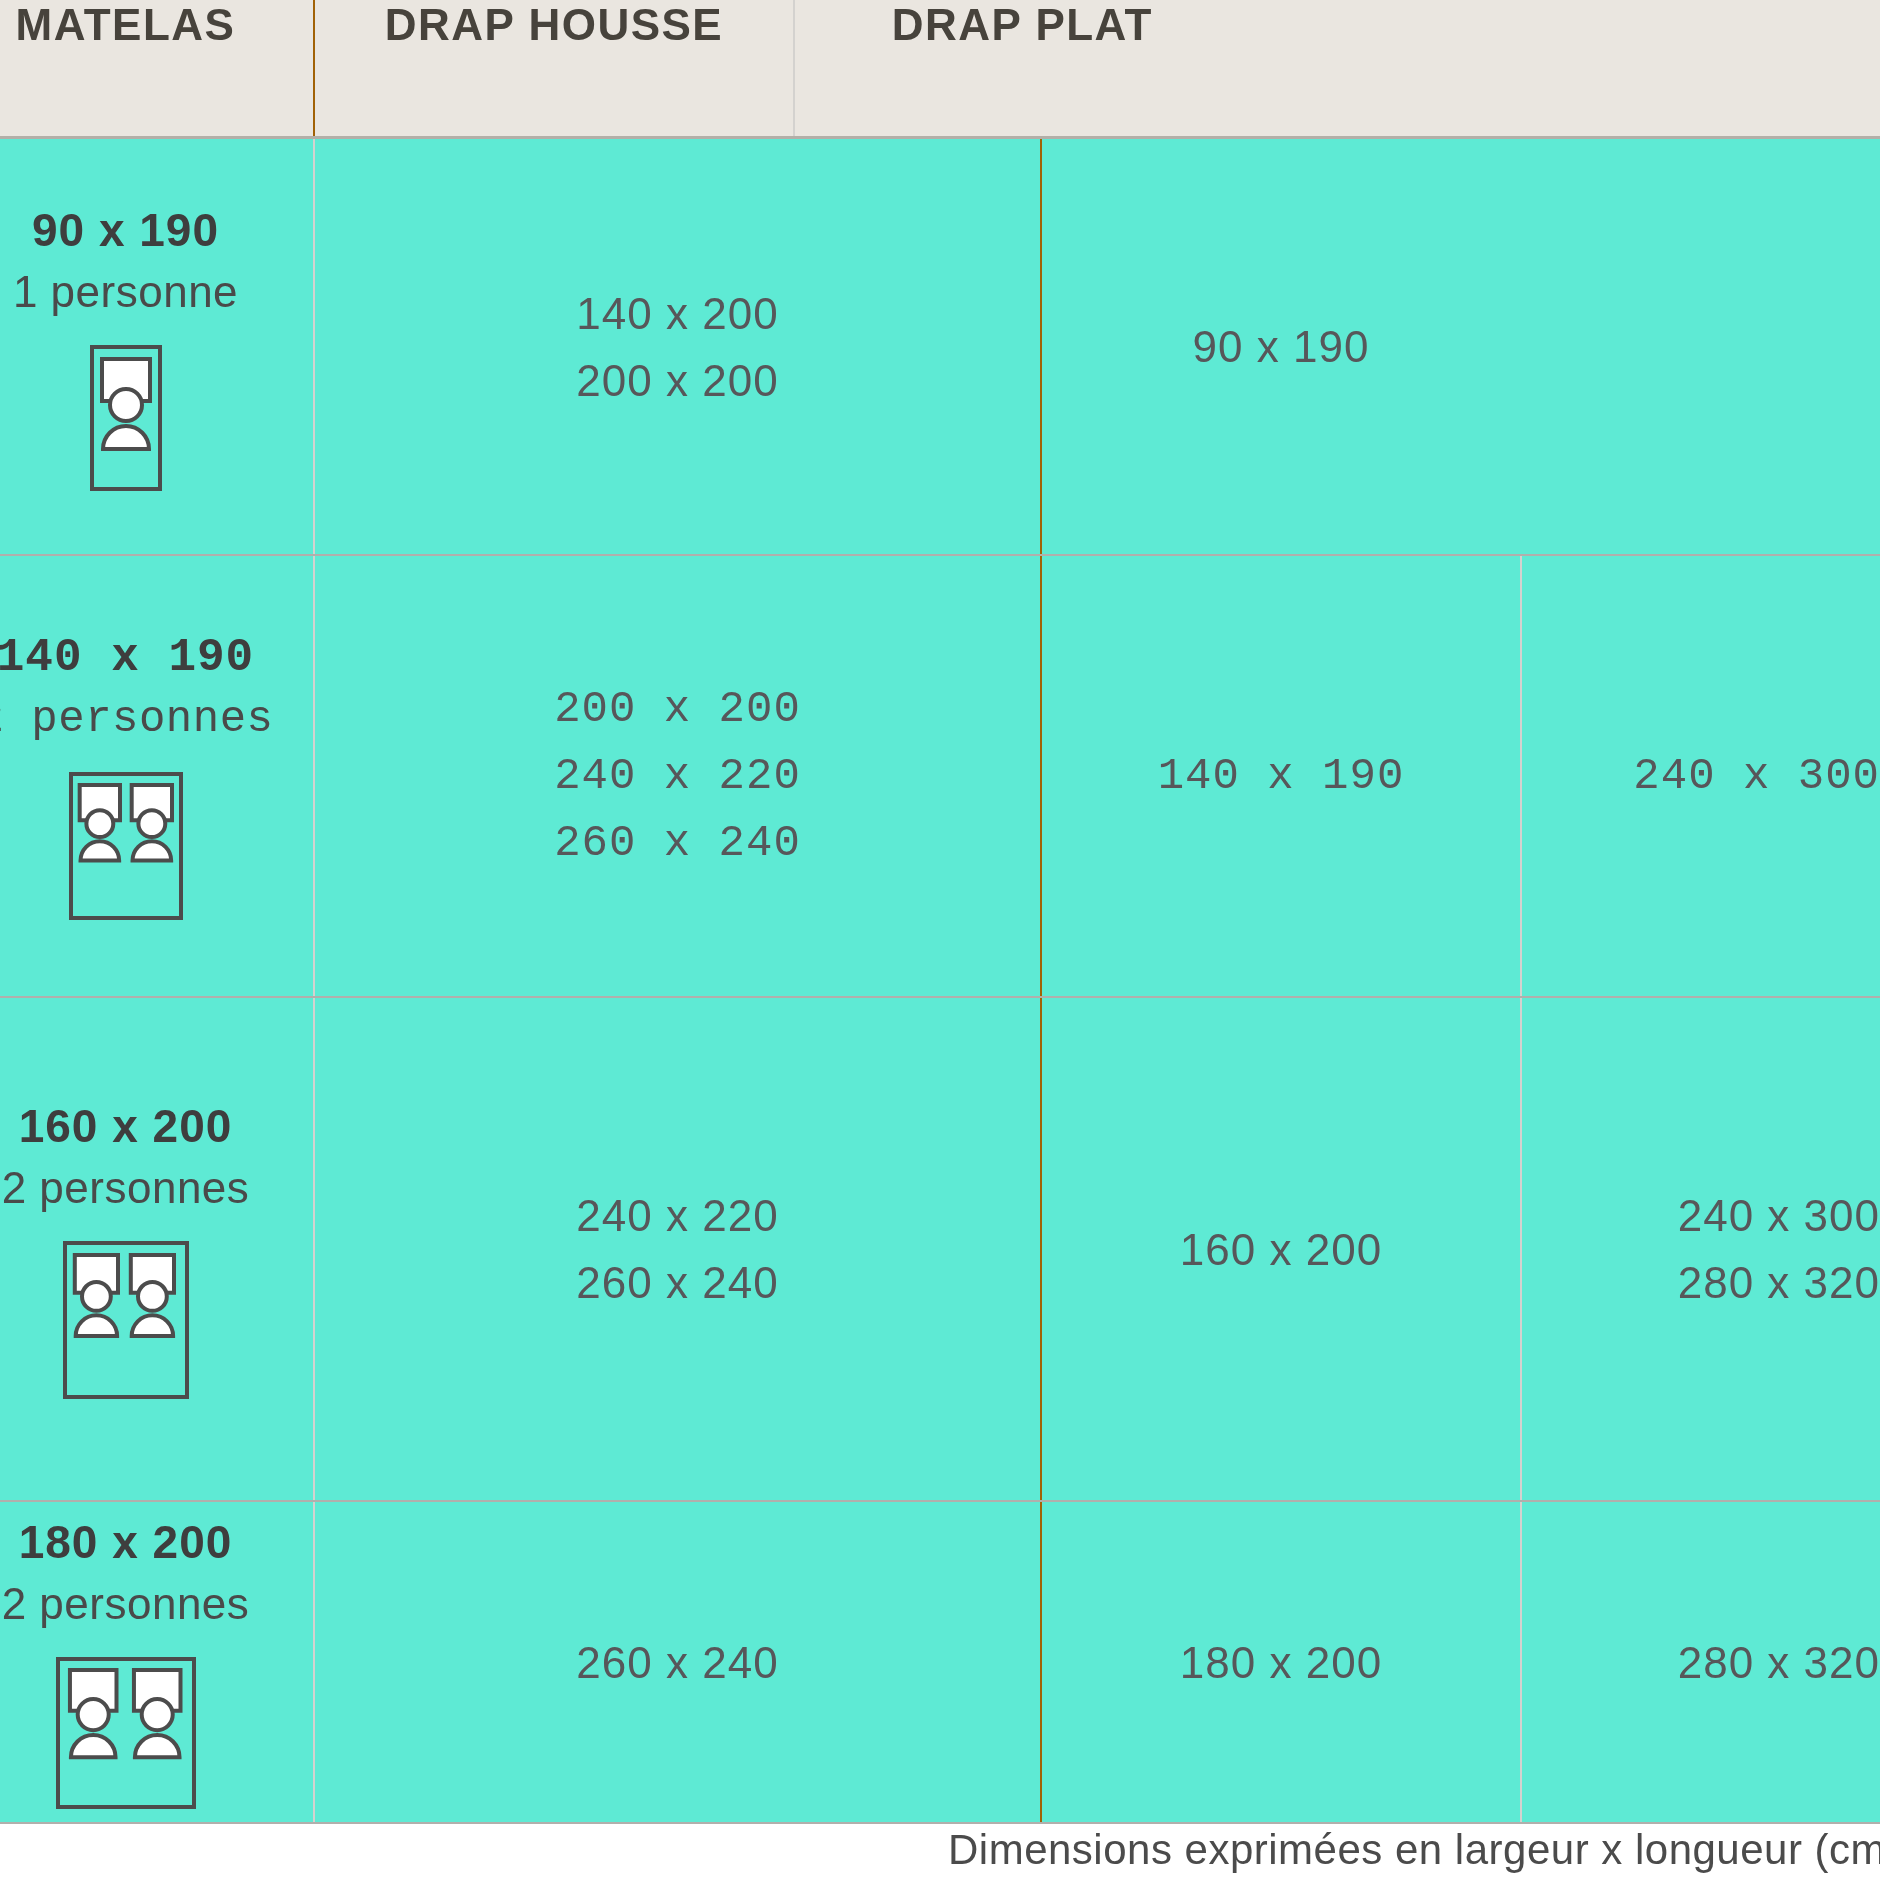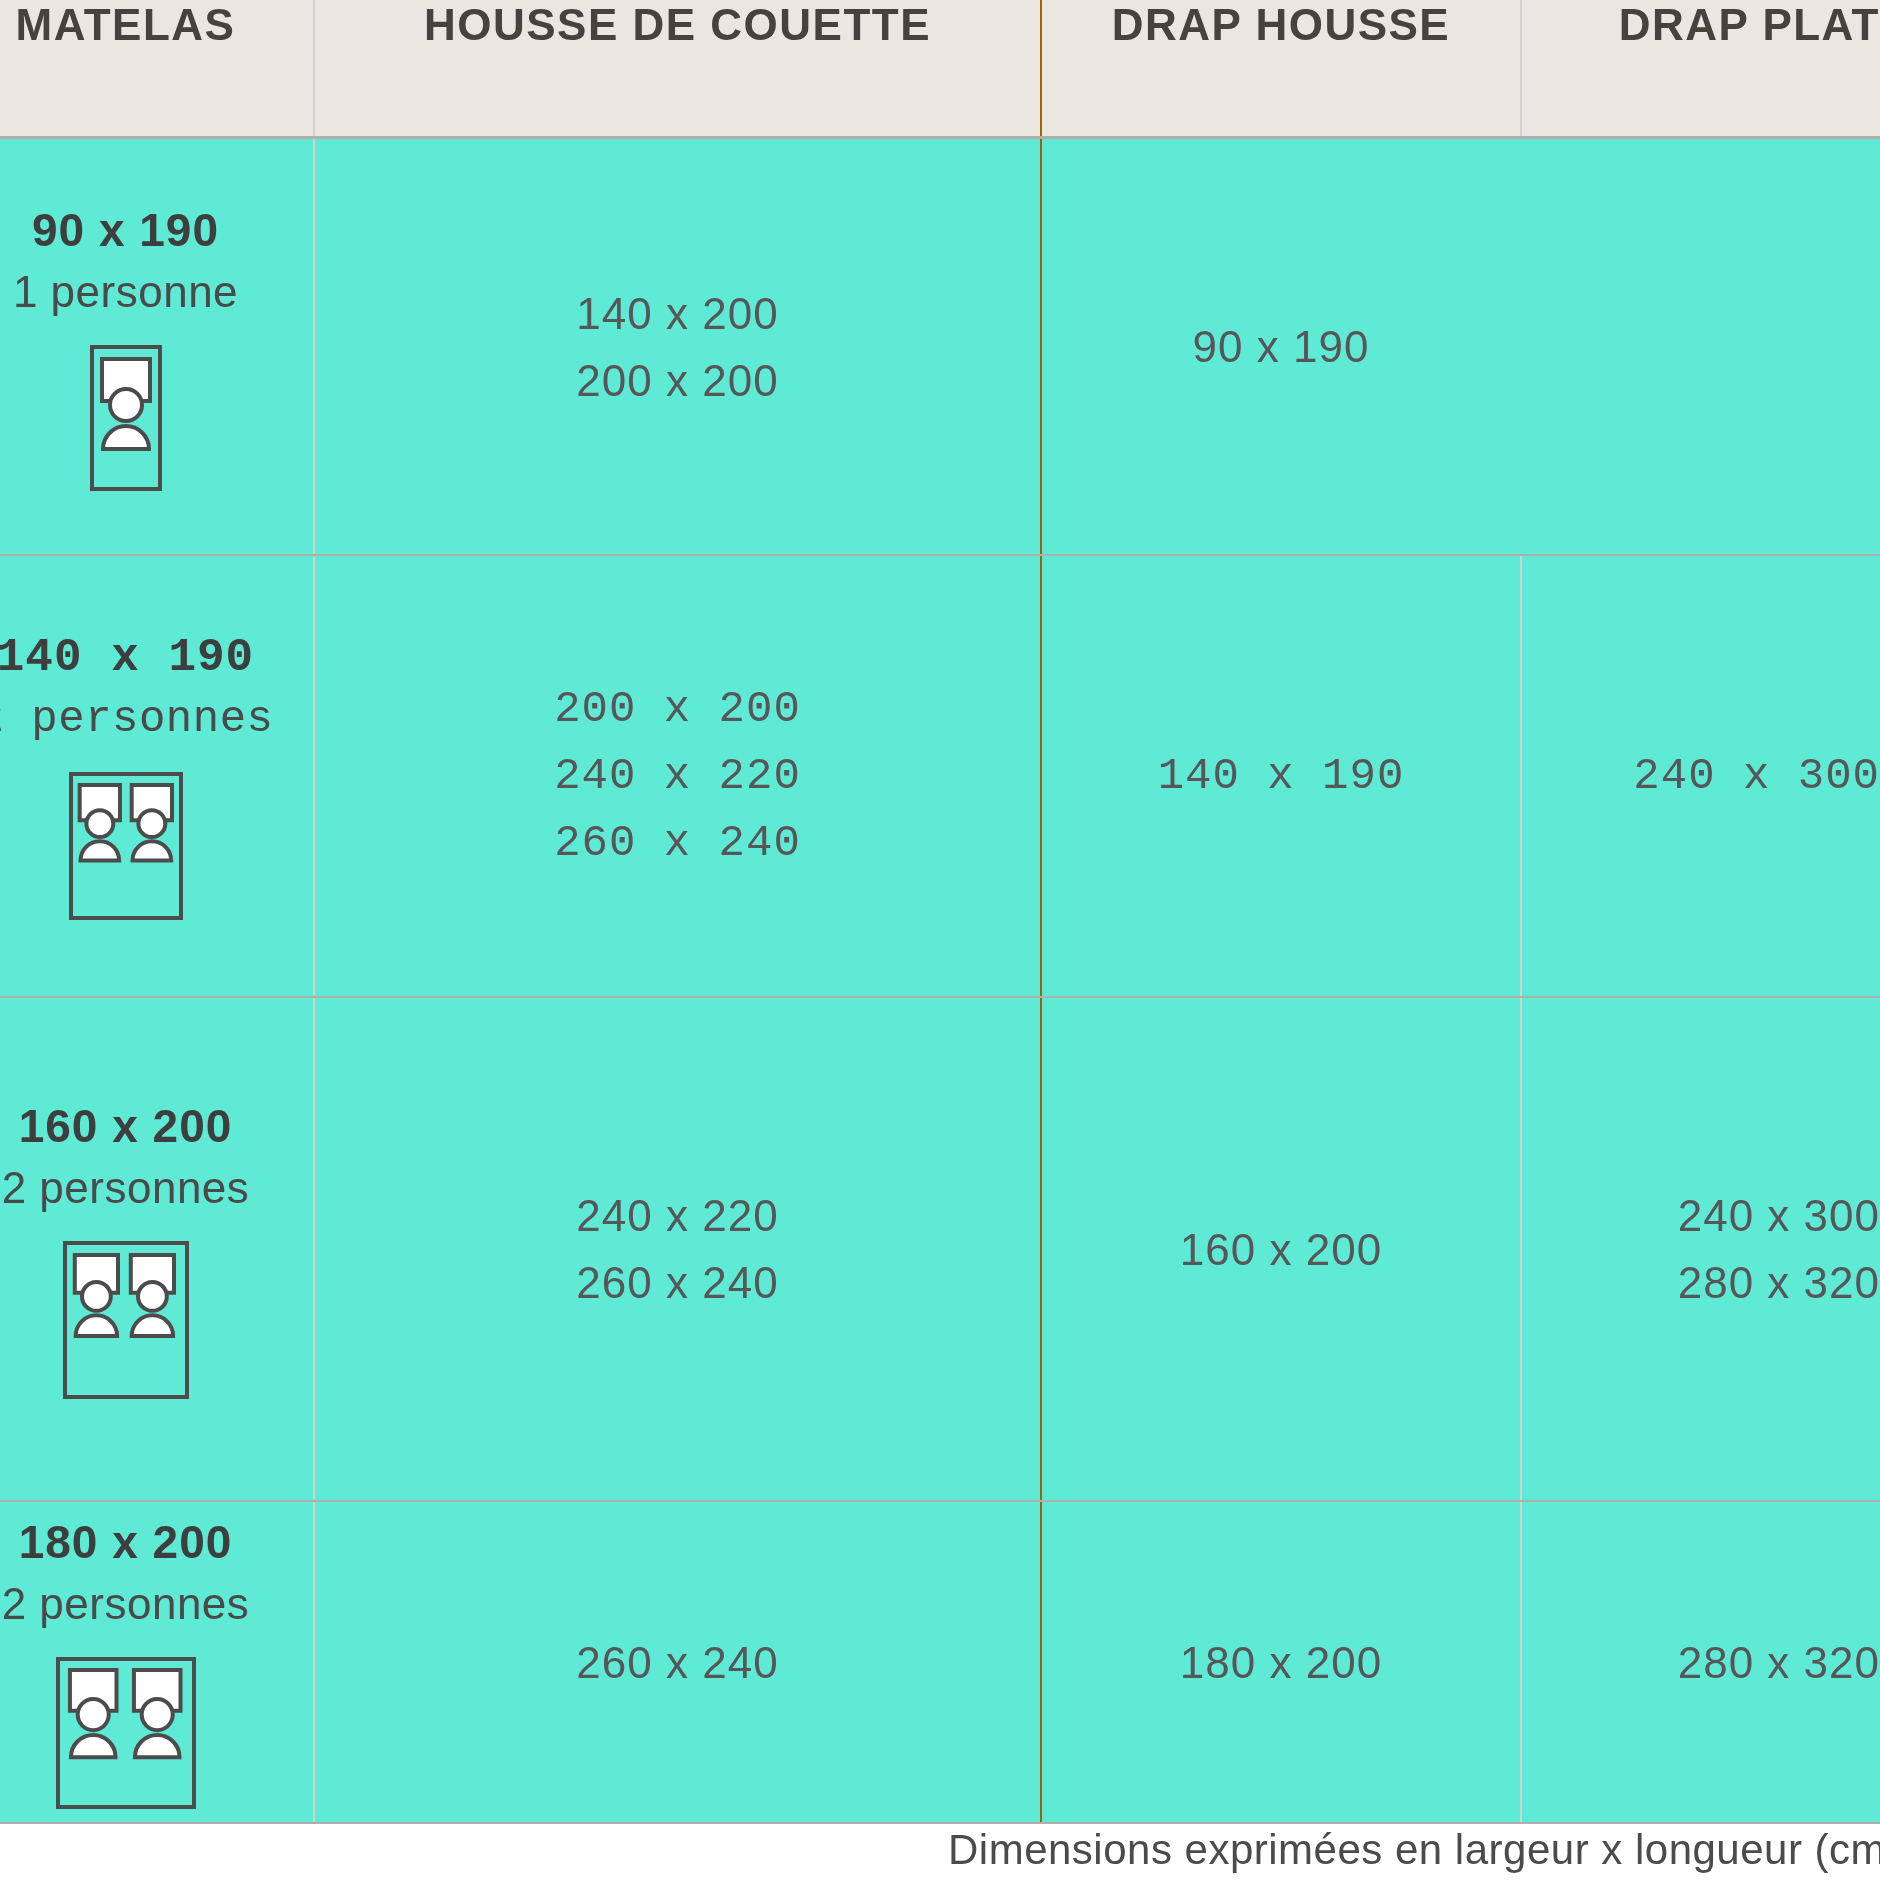--- a/index.html
+++ b/index.html
@@ -39,23 +39,20 @@
 </style>
 </head>
 <body>
 
 <div class="canvas">
   <div class="table">
 
     <div class="row head">
       <div class="cell c1">
         <div class="mat-inner"><span class="head-label">MATELAS</span></div>
-      </div>
-      <div class="cell c2">
-        <span class="head-label">HOUSSE DE COUETTE</span>
       </div>
       <div class="cell c3">
         <span class="head-label">DRAP HOUSSE</span>
       </div>
       <div class="cell c4">
         <span class="head-label">DRAP PLAT</span>
       </div>
     </div>
 
     <div class="row r1">

